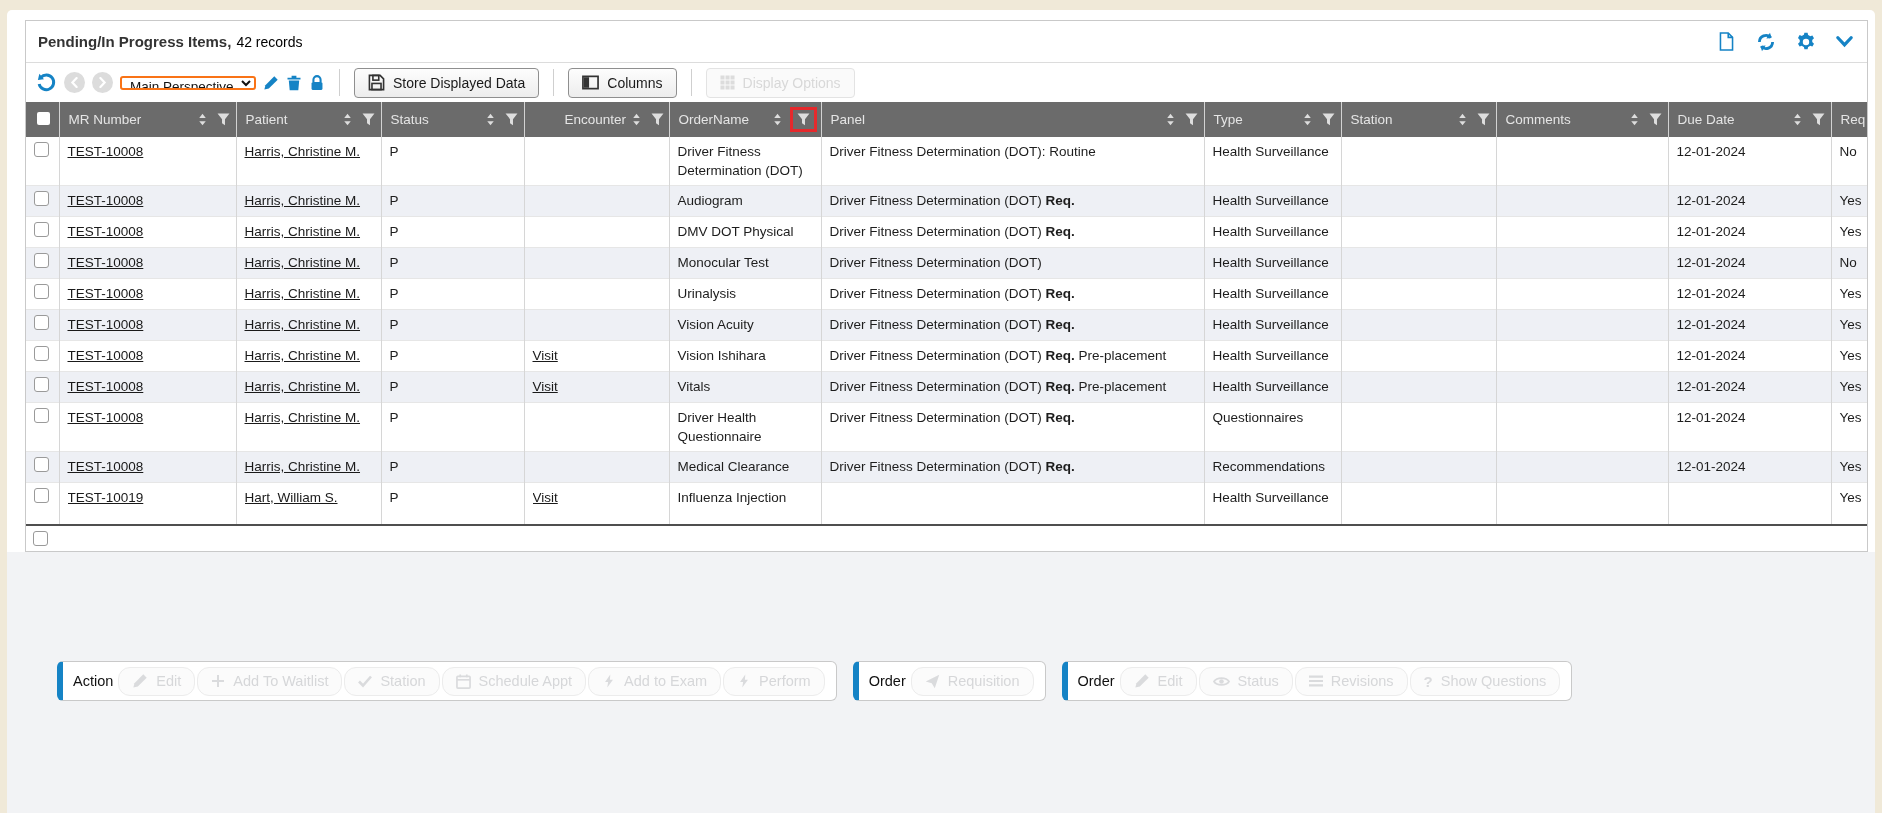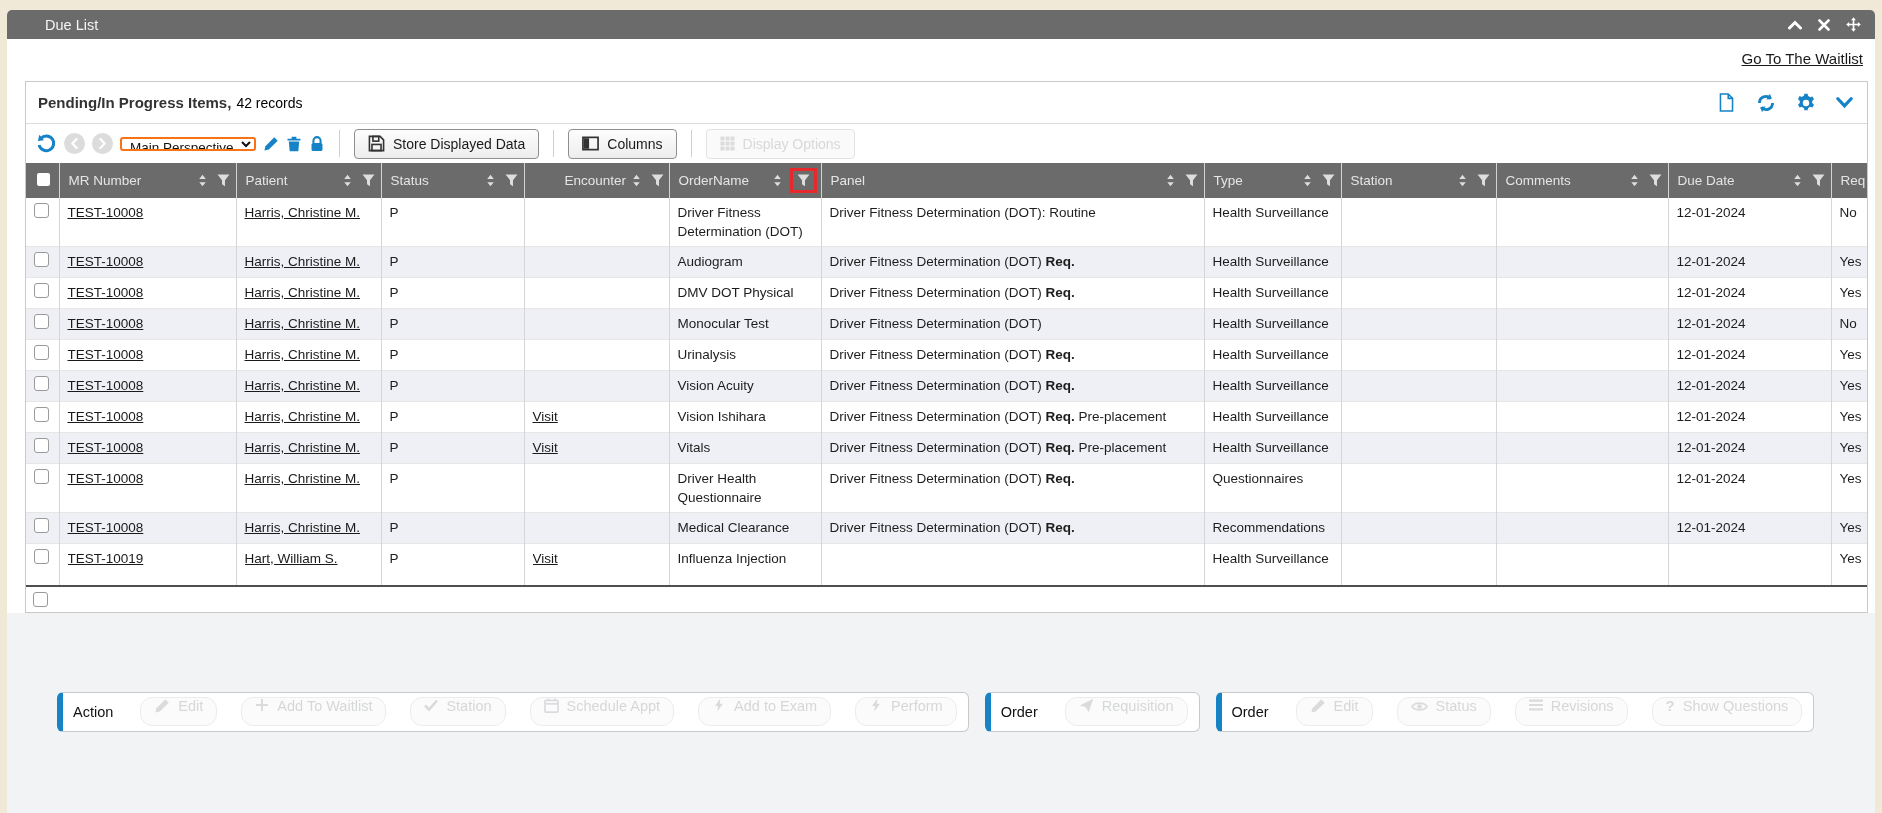--- a/index.html
+++ b/index.html
@@ -87,68 +87,39 @@
   tr.clipped .cellwrap{max-height:33px;overflow:hidden;}
   .grid-bottom{height:2px;background:#4f4f4f;width:1843px;}
   .stub-row{height:25px;display:flex;align-items:center;padding-left:7px;}
   
   .cbx{width:15px;height:15px;border:1.5px solid #9a9a9a;border-radius:3px;background:#fff;display:inline-block;cursor:pointer;}
   .cbx-all{width:13px;height:13px;border-radius:2px;background:#fff;display:inline-block;cursor:pointer;margin-left:2px;}
   
   .footer{flex:1 1 auto;background:#f2f3f5;display:flex;align-items:center;gap:16px;padding:4px 0 6px 50px;}
   .group{
     background:#fff;border:1px solid #c9c9c9;border-left:6px solid var(--accent);border-radius:6px;
-    display:flex;align-items:center;gap:24px;height:40px;padding:0 11px 0 10px;
+    display:flex;align-items:center;gap:2px;height:40px;padding:0 11px 0 10px;
   }
   .group-label{font-size:14.5px;color:#111;margin-right:3px;}
   .gbtn{
-    height:29px;display:inline-flex;align-items:flex-start;gap:8px;padding:0 13px;
+    height:29px;display:inline-flex;align-items:center;gap:8px;padding:0 13px;
     background:#fbfbfb;border:1px solid #ececec;border-radius:12px;
     font-size:14.5px;color:#d6d7d9;cursor:default;font-family:inherit;
   }
   .gbtn .icon{color:#dadbdd;display:inline-flex;}
   .icon{display:inline-flex;align-items:center;justify-content:center;}
   .icon svg{display:block;}
   .qmark{font-weight:bold;font-size:15px;line-height:1;}
 </style>
 </head>
 <body>
 
 <div class="window">
 
-  <div class="titlebar">
-    <span class="title">Due List</span>
-    <span class="tb-icons" id="titlebar-icons">
-        <span class="tb-btn">
-          <span class="icon">
-            <svg width="14" height="14" viewBox="0 0 14 9" xmlns="http://www.w3.org/2000/svg">
-              <path d="M1.5 7.5 L7 2 L12.5 7.5" fill="none" stroke="currentColor" stroke-width="3" stroke-linecap="round"></path>
-            </svg>
-          </span>
-        </span>
-        <span class="tb-btn">
-          <span class="icon">
-            <svg width="12" height="12" viewBox="0 0 12 12" xmlns="http://www.w3.org/2000/svg">
-              <path d="M1.5 1.5 L10.5 10.5 M10.5 1.5 L1.5 10.5" stroke="currentColor" stroke-width="2.6" stroke-linecap="round"></path>
-            </svg>
-          </span>
-        </span>
-        <span class="tb-btn">
-          <span class="icon">
-            <svg width="15" height="15" viewBox="0 0 16 16" xmlns="http://www.w3.org/2000/svg">
-              <path fill="currentColor" d="M8 0.2 L10.6 3.4 H5.4 Z M8 15.8 L5.4 12.6 H10.6 Z M0.2 8 L3.4 5.4 V10.6 Z M15.8 8 L12.6 10.6 V5.4 Z M7.1 3 H8.9 V13 H7.1 Z M3 7.1 H13 V8.9 H3 Z"></path>
-            </svg>
-          </span>
-        </span>
-      </span>
-  </div>
-
-  <div class="waitlist-row">
-    <a>Go To The Waitlist</a>
-  </div>
+
 
   <div class="panel">
 
     <div class="panel-header">
       <span class="panel-title">Pending/In Progress Items,</span>
       <span class="panel-records">42 records</span>
       <span class="panel-icons" id="panel-icons">
           <span class="pi-btn">
             <span class="icon">
               <svg width="19" height="19" viewBox="0 0 18 22" xmlns="http://www.w3.org/2000/svg">

